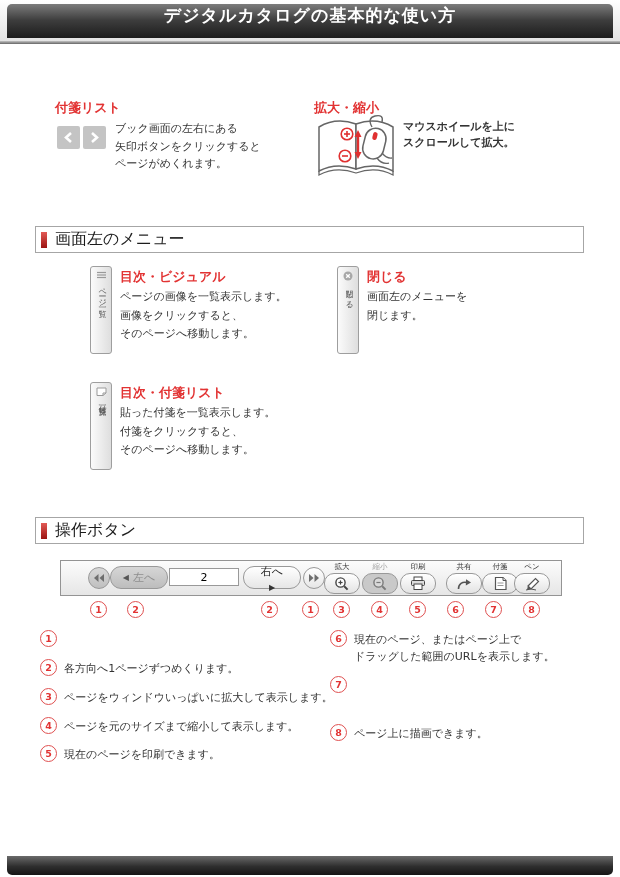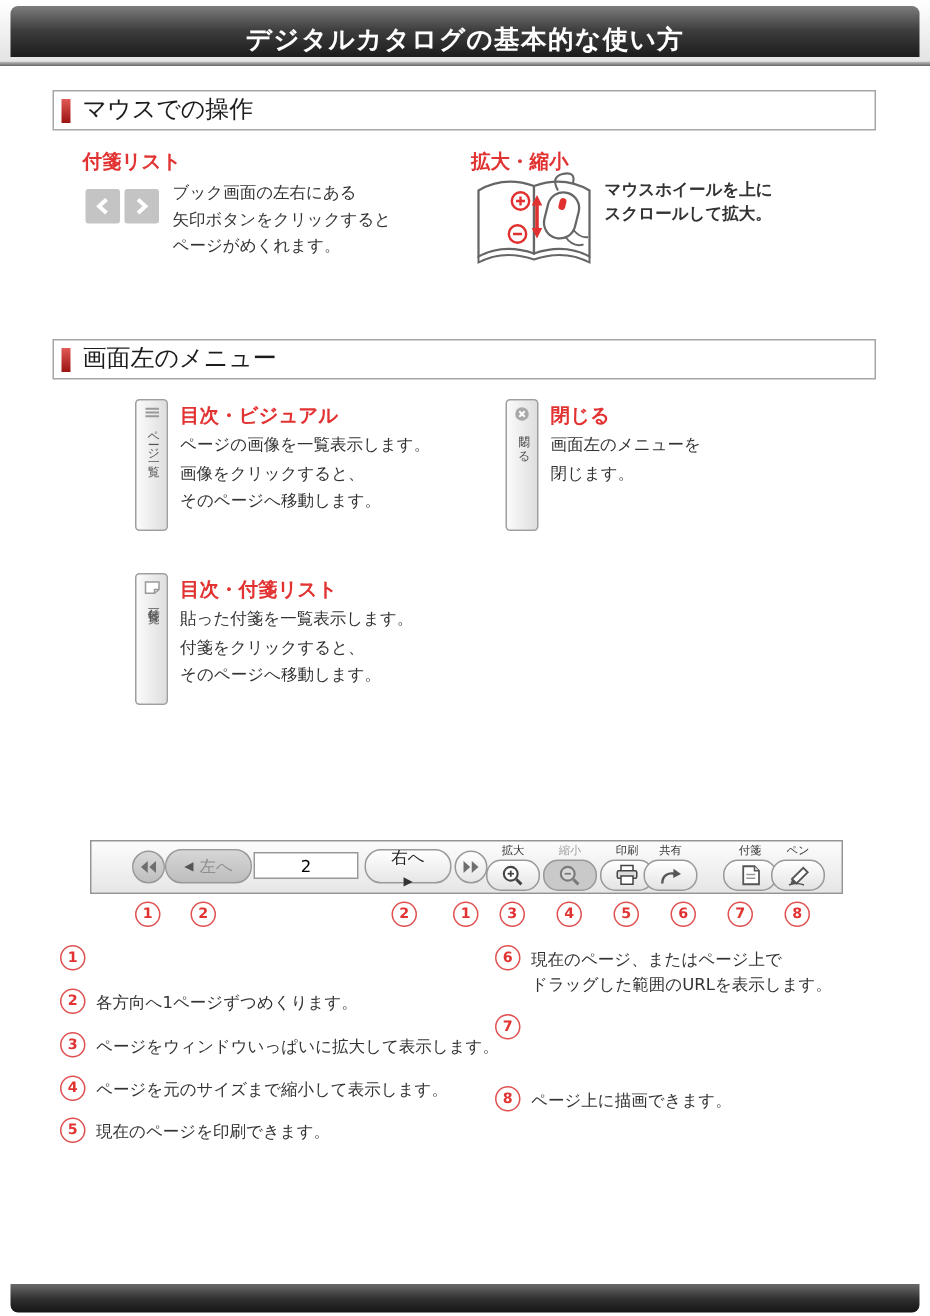--- a/index.html
+++ b/index.html
@@ -4,21 +4,21 @@
 <style>
   html,body{margin:0;padding:0;background:#fff;}
   .page{position:relative;width:620px;height:877px;background:#fff;overflow:hidden;
         font-family:"DejaVu Sans","Liberation Sans",sans-serif;color:#333;}
   
   .top-shade{position:absolute;left:0;top:0;width:620px;height:41px;
              background:linear-gradient(#ffffff,#e3e3e3);}
   .title-bar{position:absolute;left:7px;right:7px;top:4px;height:34px;
              border-radius:5px 5px 0 0;
              background:linear-gradient(#7c7c7c 0%,#3d3d3d 48%,#1c1c1c 100%);
-             display:flex;align-items:flex-end;justify-content:center;}
+             display:flex;align-items:flex-start;justify-content:center;}
   .title-bar span{color:#fff;font-size:17px;font-weight:bold;letter-spacing:1px;}
   .title-rule{position:absolute;left:0;top:41px;width:620px;height:3px;
               background:linear-gradient(#c2c2c2,#666);}
   .footer-bar{position:absolute;left:7px;right:7px;top:856px;height:19px;
               border-radius:0 0 5px 5px;
               background:linear-gradient(#6a6a6a 0%,#2e2e2e 55%,#151515 100%);}
   
   .sec-header{position:absolute;left:35px;width:547px;height:25px;background:#fff;
               border:1px solid #a6a6a6;display:flex;align-items:center;}
   .accent{width:6px;height:16px;margin-left:5px;margin-right:8px;
@@ -77,24 +77,20 @@
 <body>
 
 <div class="page">
 
   <div class="top-shade"></div>
   <div class="title-bar">
     <span>デジタルカタログの基本的な使い方</span>
   </div>
   <div class="title-rule"></div>
 
-  <div class="sec-header" style="top:60px">
-    <span class="accent"></span>
-    <span class="sec-title">マウスでの操作</span>
-  </div>
 
   <div class="red-h" style="left:55px;top:99px">付箋リスト</div>
   <div class="pgbtns">
     <div class="pgbtn">
       <svg width="11" height="13" viewBox="0 0 11 13">
           <polyline points="8,2 3,6.5 8,11" fill="none" stroke="#fff" stroke-width="2.6"></polyline>
         </svg>
     </div>
     <div class="pgbtn">
       <svg width="11" height="13" viewBox="0 0 11 13">
@@ -175,20 +171,24 @@
     </svg>
     <span class="tab-label">付箋一覧</span>
   </div>
   <div class="red-h" style="left:120px;top:384px">目次・付箋リスト</div>
   <div class="body-text" style="left:120px;top:404px;line-height:18.5px">
     <div>貼った付箋を一覧表示します。</div>
     <div>付箋をクリックすると、</div>
     <div>そのページへ移動します。</div>
   </div>
 
+  <div class="sec-header" style="top:517px">
+    <span class="accent"></span>
+    <span class="sec-title">操作ボタン</span>
+  </div>
 
   <div class="toolbar">
     <div class="navcircle graybg" style="left:27px;top:6px">
       <svg width="12" height="10" viewBox="0 0 12 10">
         <polygon points="5.5,1 1,5 5.5,9" fill="#6e6e6e"></polygon>
           <polygon points="11,1 6.5,5 11,9" fill="#6e6e6e"></polygon>
       </svg>
     </div>
     <div class="pill pill-left">
       <span class="arr">◀</span>
@@ -230,21 +230,21 @@
     <div class="tgroup" style="left:338px">
       <div class="tlabel">印刷</div>
       <div class="toval">
         <svg width="16" height="15" viewBox="0 0 16 15">
           <rect x="4" y="1" width="8" height="3.5" fill="#fff" stroke="#444" stroke-width="1"></rect>
           <rect x="1.5" y="4.5" width="13" height="5" rx="1" fill="#dcdcdc" stroke="#444" stroke-width="1"></rect>
           <rect x="4" y="8" width="8" height="5.5" fill="#fff" stroke="#444" stroke-width="1"></rect>
         </svg>
       </div>
     </div>
-    <div class="tgroup" style="left:367px">
+    <div class="tgroup" style="left:384px">
       <div class="tlabel">共有</div>
       <div class="toval">
         <svg width="16" height="14" viewBox="0 0 16 14">
           <path d="M2.5 12 C2.5 6.5 6.5 4.5 11 5.5" fill="none" stroke="#555" stroke-width="1.6"></path>
           <polygon points="10,2.2 15,5.6 9.8,8.4" fill="#555"></polygon>
         </svg>
       </div>
     </div>
     <div class="tgroup" style="left:420px">
       <div class="tlabel">付箋</div>

